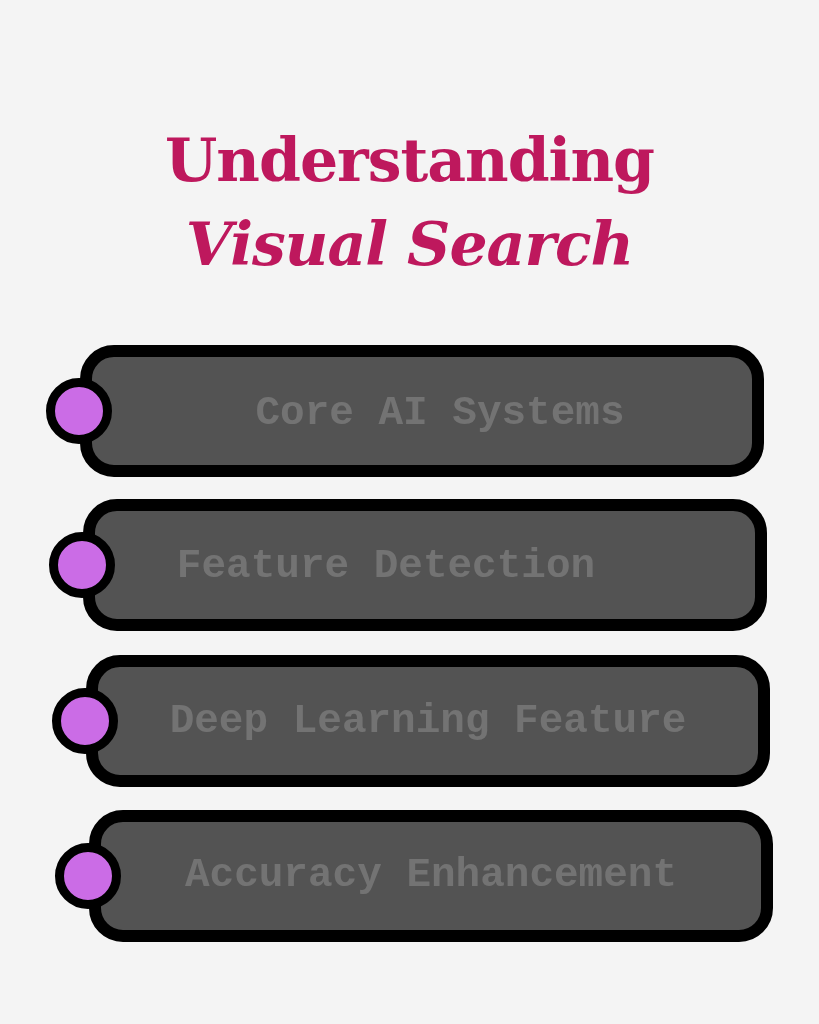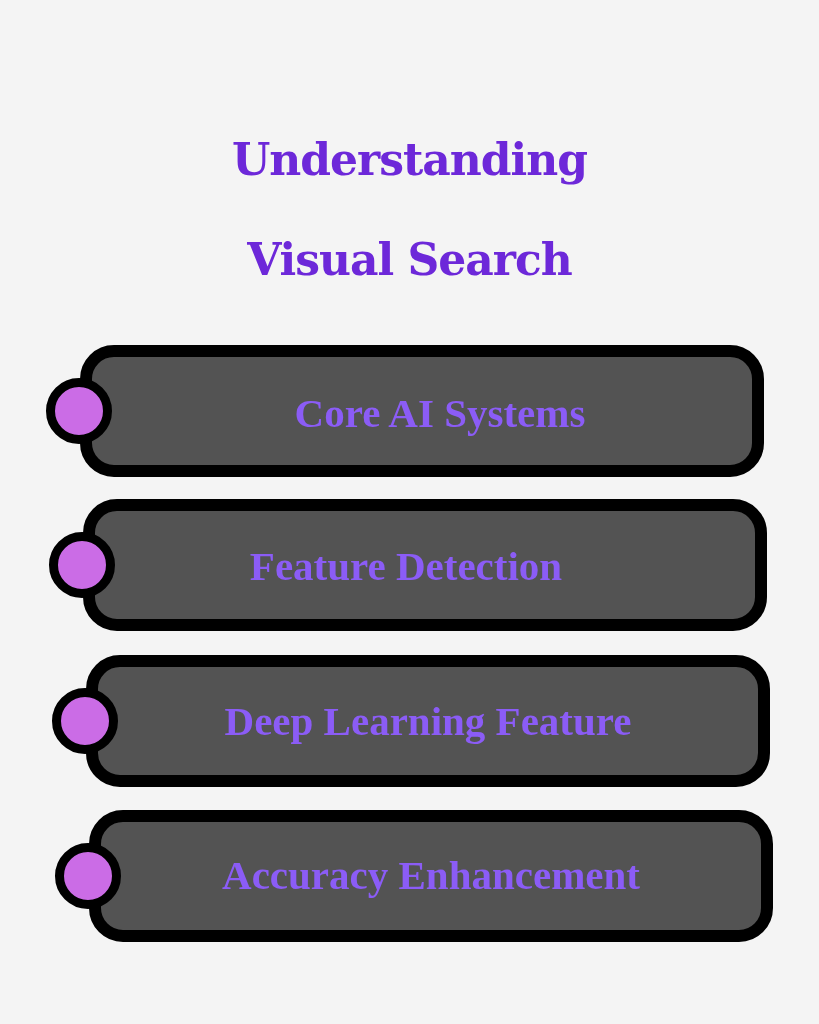--- a/index.html
+++ b/index.html
@@ -1,51 +1,51 @@
 <!DOCTYPE html>
 <html><head>
 <meta charset="utf-8">
 <style>
   html, body { margin:0; padding:0; }
   body { width:819px; height:1024px; background:#f4f4f4; position:relative; overflow:hidden; }
   .title {
     position:absolute; left:0; width:819px; text-align:center;
-    font-family:"DejaVu Serif", serif; font-weight:bold; color:#6d28d9;
-    font-size:44px; line-height:80px; letter-spacing:-1px;
+    font-family:"DejaVu Serif", serif; font-weight:bold; color:#be185d;
+    font-size:60px; line-height:80px; letter-spacing:-1px;
   }
   .pill {
     position:absolute; box-sizing:border-box; height:132px;
     background:#535353; border:12px solid #000; border-radius:34px;
   }
   .dot {
     position:absolute; box-sizing:border-box; width:66px; height:66px;
     border-radius:50%; background:#cb6ce6; border:9px solid #000;
   }
   .label {
-    position:absolute; white-space:nowrap; color:#8b5cf6;
-    font-family:Liberation Serif, serif; font-weight:bold;
+    position:absolute; white-space:nowrap; color:#737373;
+    font-family:Liberation Mono, monospace; font-weight:bold;
     font-size:41px; line-height:50px; transform:translateX(-50%);
   }
 </style>
 </head>
 <body>
 
 <div class="title" style="top:120px;">Understanding</div>
-<div class="title" style="top:220px;">Visual Search</div>
+<div class="title" style="top:204px;font-style:italic;">Visual Search</div>
 
 <div>
   <div class="pill" style="left:80px; top:345px; width:684px;"></div>
   <div class="dot" style="left:46px; top:378px;"></div>
   <div class="label" style="left:440px; top:388px;">Core AI Systems</div>
 </div>
 
 <div>
   <div class="pill" style="left:83px; top:499px; width:684px;"></div>
   <div class="dot" style="left:49px; top:532px;"></div>
-  <div class="label" style="left:406px; top:541px;">Feature Detection</div>
+  <div class="label" style="left:386px; top:541px;">Feature Detection</div>
 </div>
 
 <div>
   <div class="pill" style="left:86px; top:655px; width:684px;"></div>
   <div class="dot" style="left:52px; top:688px;"></div>
   <div class="label" style="left:428px; top:696px;">Deep Learning Feature</div>
 </div>
 
 <div>
   <div class="pill" style="left:89px; top:810px; width:684px;"></div>

